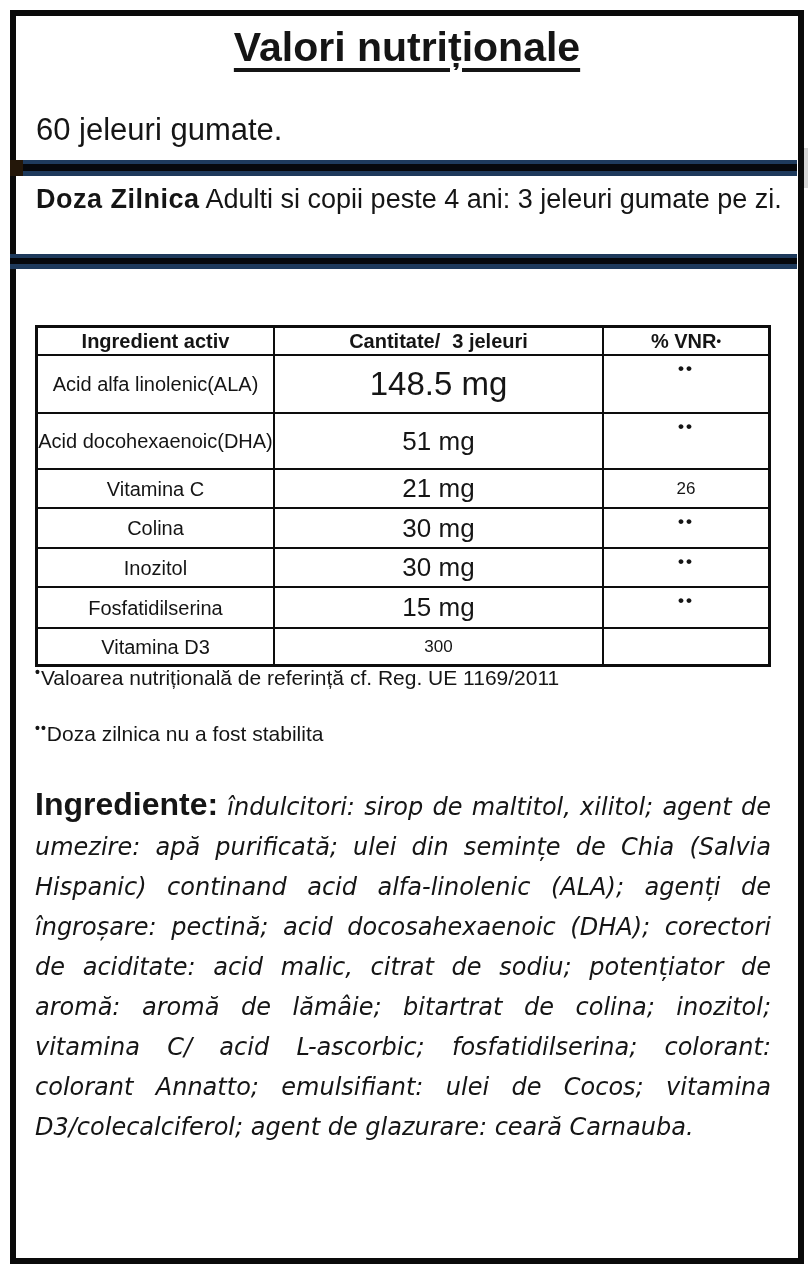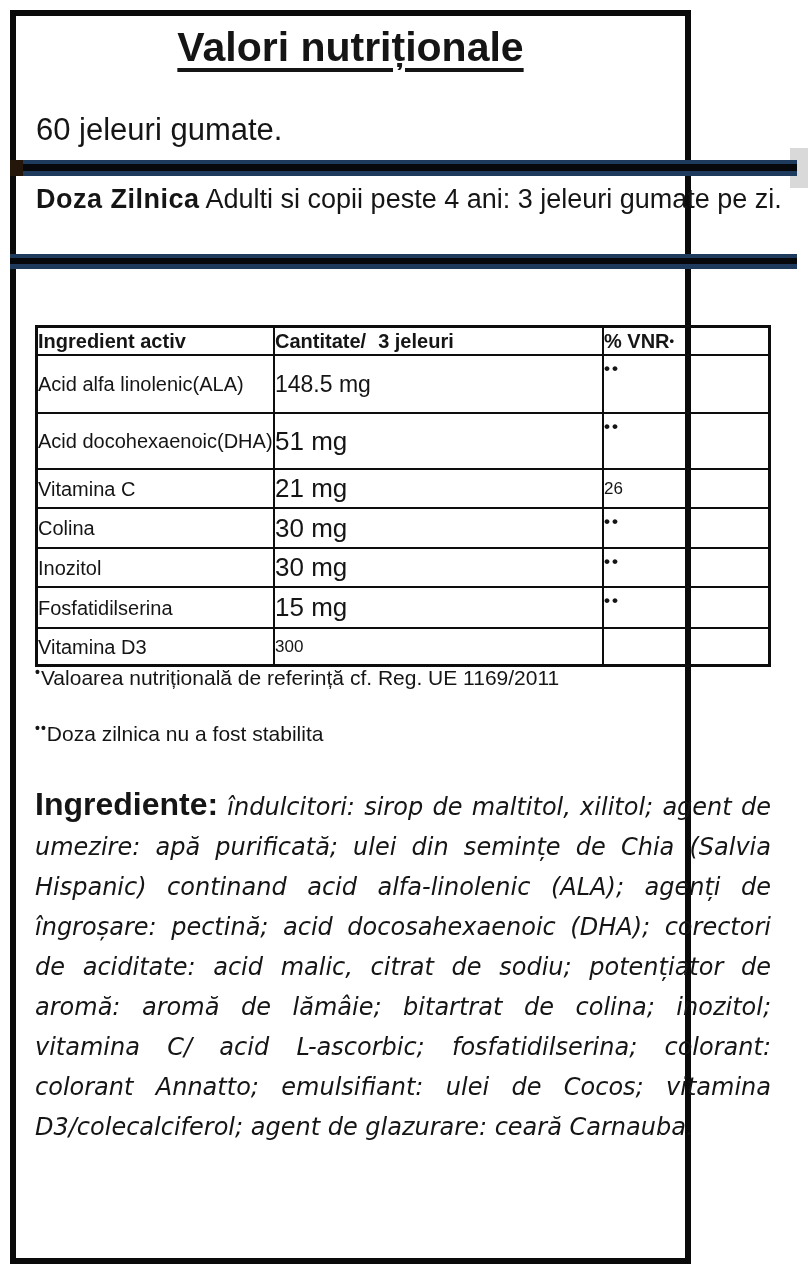--- a/index.html
+++ b/index.html
@@ -7,21 +7,21 @@
     width:808px;height:1276px;position:relative;overflow:hidden;
     font-family:"Liberation Sans","DejaVu Sans",sans-serif;color:#151515;
     -webkit-font-smoothing:antialiased;
   }
   
   .shadow-tab{
     position:absolute;left:790px;top:148px;width:18px;height:40px;
     background:#d9d9d9;z-index:0;
   }
   .frame{
-    position:absolute;left:10px;top:10px;width:681px;height:1254px;
+    position:absolute;left:10px;top:10px;width:794px;height:1254px;
     border:6px solid #0a0a0a;box-sizing:border-box;background:#ffffff;z-index:1;
   }
   .title{
     position:absolute;top:8px;left:0;width:100%;text-align:center;
     font-size:41px;font-weight:800;letter-spacing:0px;
     text-decoration:underline;text-decoration-thickness:4px;text-underline-offset:7px;
   }
   .serving{
     position:absolute;top:96px;left:20px;font-size:31px;font-weight:400;
   }
@@ -39,29 +39,29 @@
   }
   .doza .lbl{font-weight:800;letter-spacing:.5px;}
   .ntable{
     position:absolute;top:309px;left:19px;width:730px;
     display:grid;grid-template-columns:237px 329px 164px;
     grid-template-rows:28px 58px 56px 39px 40px 39px 41px 35px;
     border:3px solid #0d0d0d;box-sizing:content-box;
   }
   .cell{
     border-right:2px solid #0d0d0d;border-bottom:2px solid #0d0d0d;
-    display:flex;align-items:center;justify-content:flex-start;text-align:center;
+    display:flex;align-items:center;justify-content:center;text-align:center;
     overflow:hidden;
   }
   .cell:nth-child(3n){border-right:none;}
   .cell:nth-child(n+22){border-bottom:none;}
   .cell.hdr{font-weight:700;font-size:20px;}
   .cell.name{font-size:20px;flex-direction:row;line-height:26px;}
   .cell.qty{font-size:26px;}
-  .cell.qty-lg{font-size:23px;}
+  .cell.qty-lg{font-size:33px;}
   .cell.vnr{font-size:17px;}
   .cell.dots{align-items:flex-start;padding-top:3px;box-sizing:border-box;
     font-size:17px;font-weight:700;letter-spacing:2px;}
   .hdr .small-bold{font-size:20px;font-weight:800;margin-left:12px;}
   sup.mk{font-size:13px;font-weight:700;line-height:0;}
   .footnote{
     position:absolute;left:19px;font-size:21px;
   }
   .fn-1{top:650px;}
   .fn-2{top:706px;}

